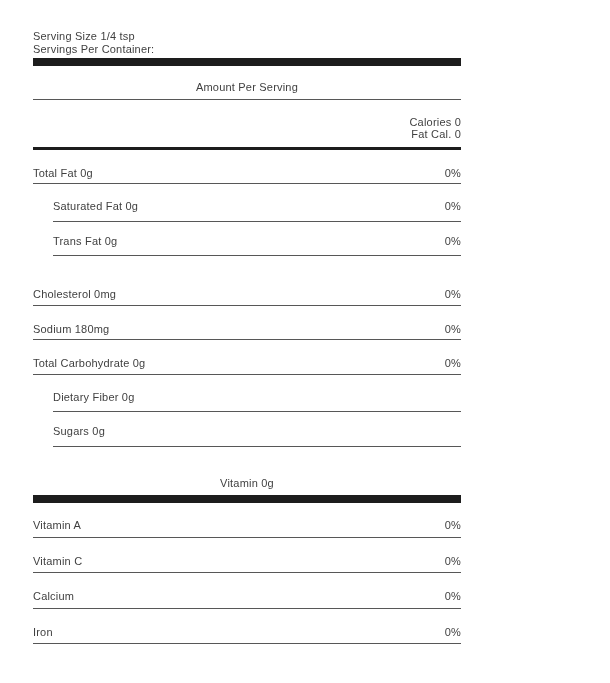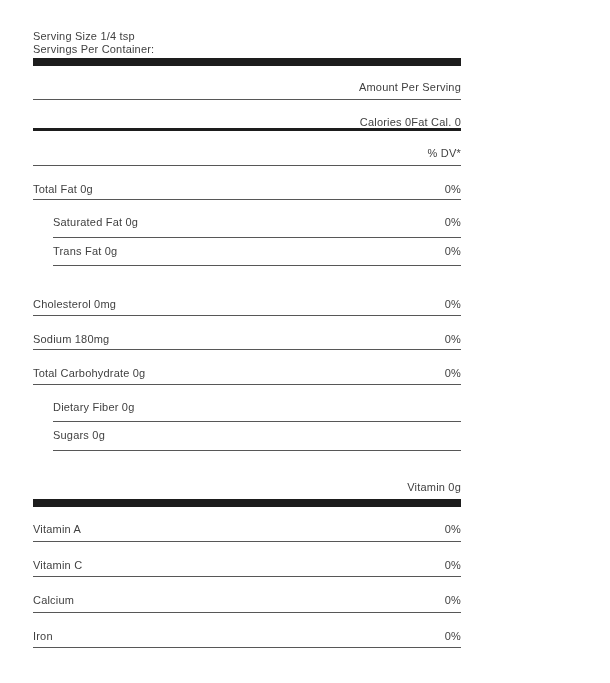--- a/index.html
+++ b/index.html
@@ -16,34 +16,34 @@
     padding: 30px 27px 0 33px;
     font-size: 11px;
     line-height: 12.5px;
     letter-spacing: 0.2px;
   }
   .serving-info div { white-space: nowrap; }
   .bar-thick { height: 8px; background: #1d1d1d; }
   .bar-top { margin-top: 3px; }
   .bar-protein { margin-top: 6px; }
 
-  .row { display: flex; justify-content: flex-end; align-items: flex-end; }
+  .row { display: flex; justify-content: center; align-items: flex-end; }
 
   .amount-row   { margin-top: 15px; padding-bottom: 5px; border-bottom: 1px solid #575757; }
-  .calories-row { margin-top: 16px; border-bottom: 3px solid #1d1d1d; }
+  .calories-row { margin-top: 16px; padding-bottom: 6px; border-bottom: 3px solid #1d1d1d; flex-direction: column; }
   .dv-row       { margin-top: 16px; padding-bottom: 5px; border-bottom: 1px solid #575757; justify-content: flex-end; }
 
   .nrow {
     display: flex; justify-content: space-between; align-items: flex-end;
     padding-bottom: 4px; border-bottom: 1px solid #575757;
   }
   .nrow.indent { margin-left: 20px; padding-bottom: 8px; }
   .gap-normal { margin-top: 17px; }
   .gap-tight  { margin-top: 16px;  }
-  .gap-loose  { margin-top: 7px; justify-content: space-between; }
+  .gap-loose  { margin-top: 13px; justify-content: space-between; }
   .gap-xloose { margin-top: 32px; }
 
   .protein-row { margin-top: 30px; }
 
   .vrow {
     display: flex; justify-content: space-between; align-items: center;
     margin-top: 17px; padding-bottom: 5px; border-bottom: 1px solid #575757;
   }
   .vrow.first { margin-top: 16px; }
 
@@ -63,23 +63,20 @@
 
   <div class="row amount-row">
     <span>Amount Per Serving</span>
   </div>
 
   <div class="row calories-row">
     <span>Calories 0</span>
     <span class="val">Fat Cal. 0</span>
   </div>
 
-  <div class="row dv-row">
-    <span class="val">% DV*</span>
-  </div>
 
   <div>
       <div class="nrow gap-normal">
         <span>Total Fat 0g</span>
         <span class="val">0%</span>
       </div>
       <div class="nrow gap-tight indent">
         <span>Saturated Fat 0g</span>
         <span class="val">0%</span>
       </div>

